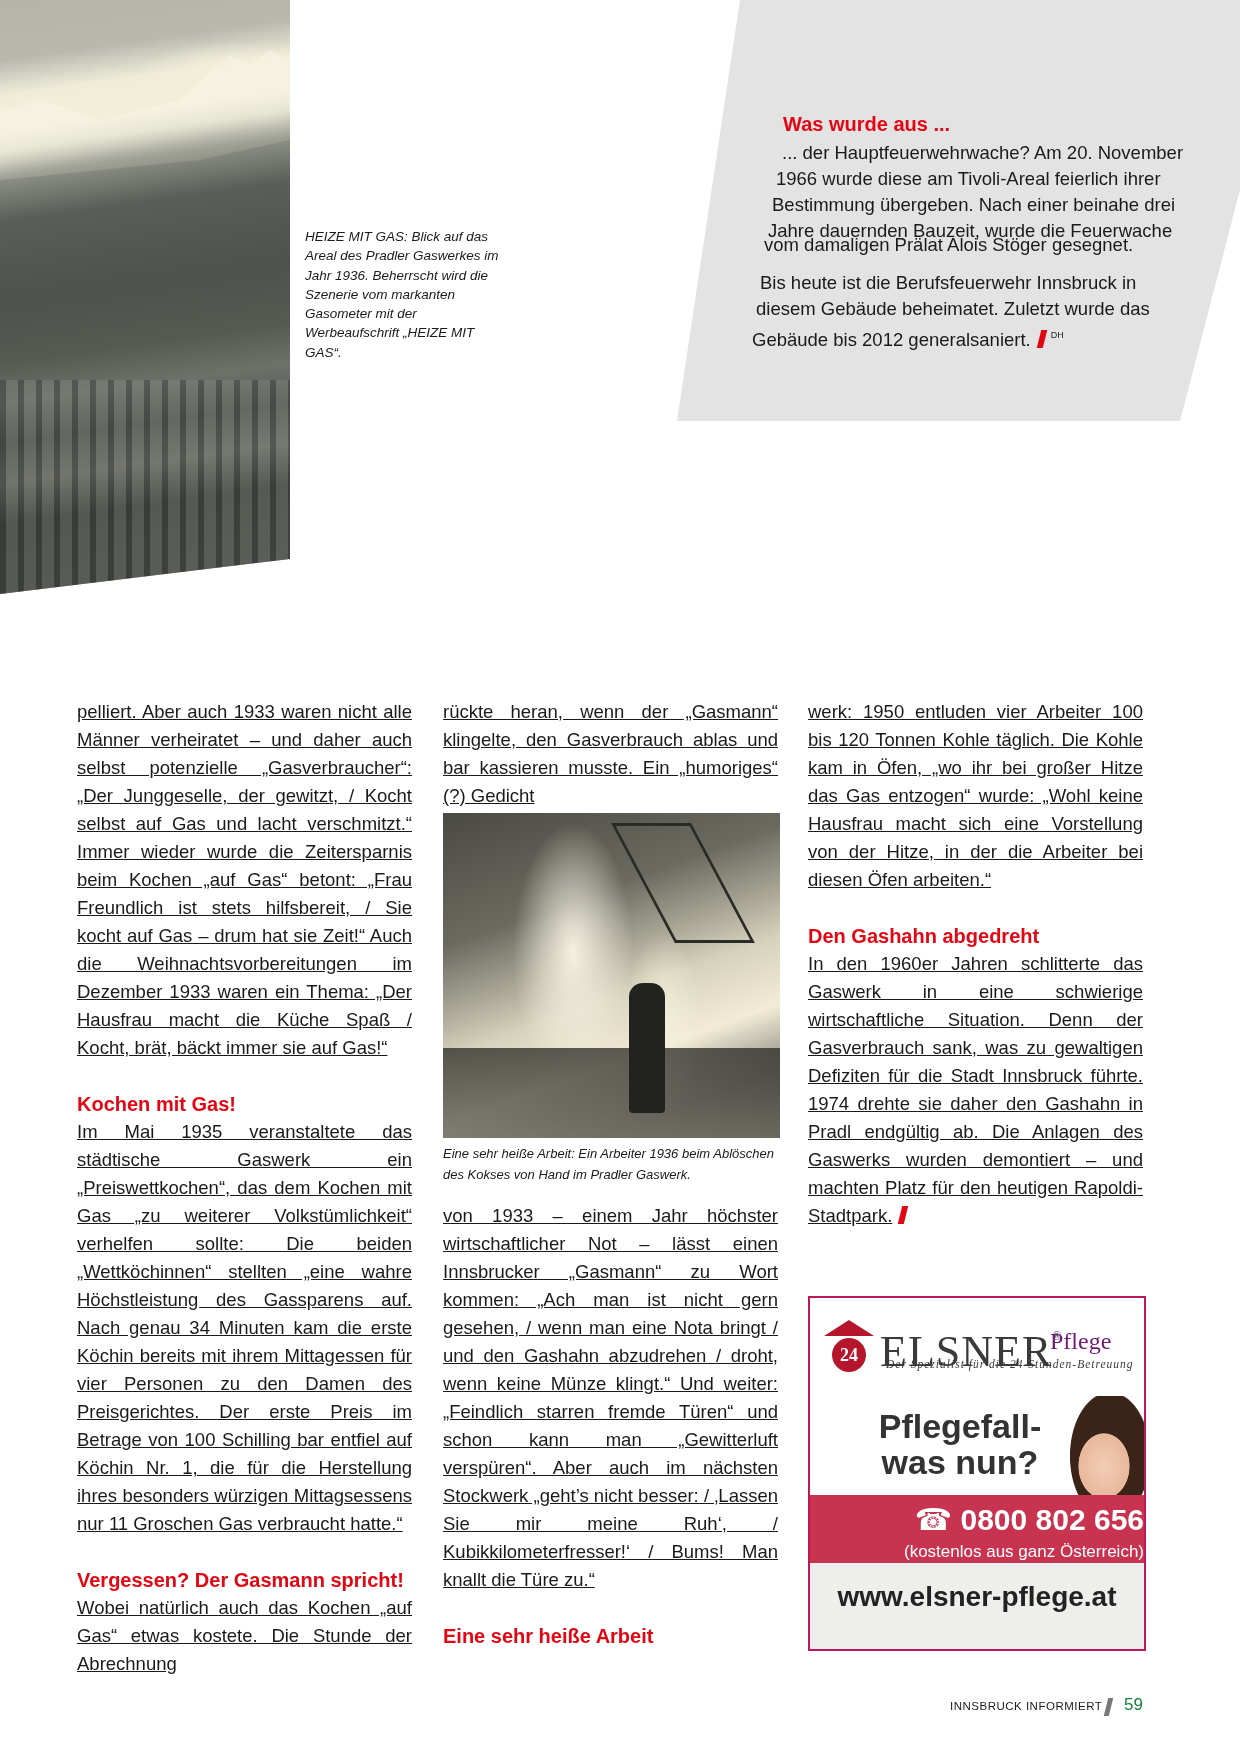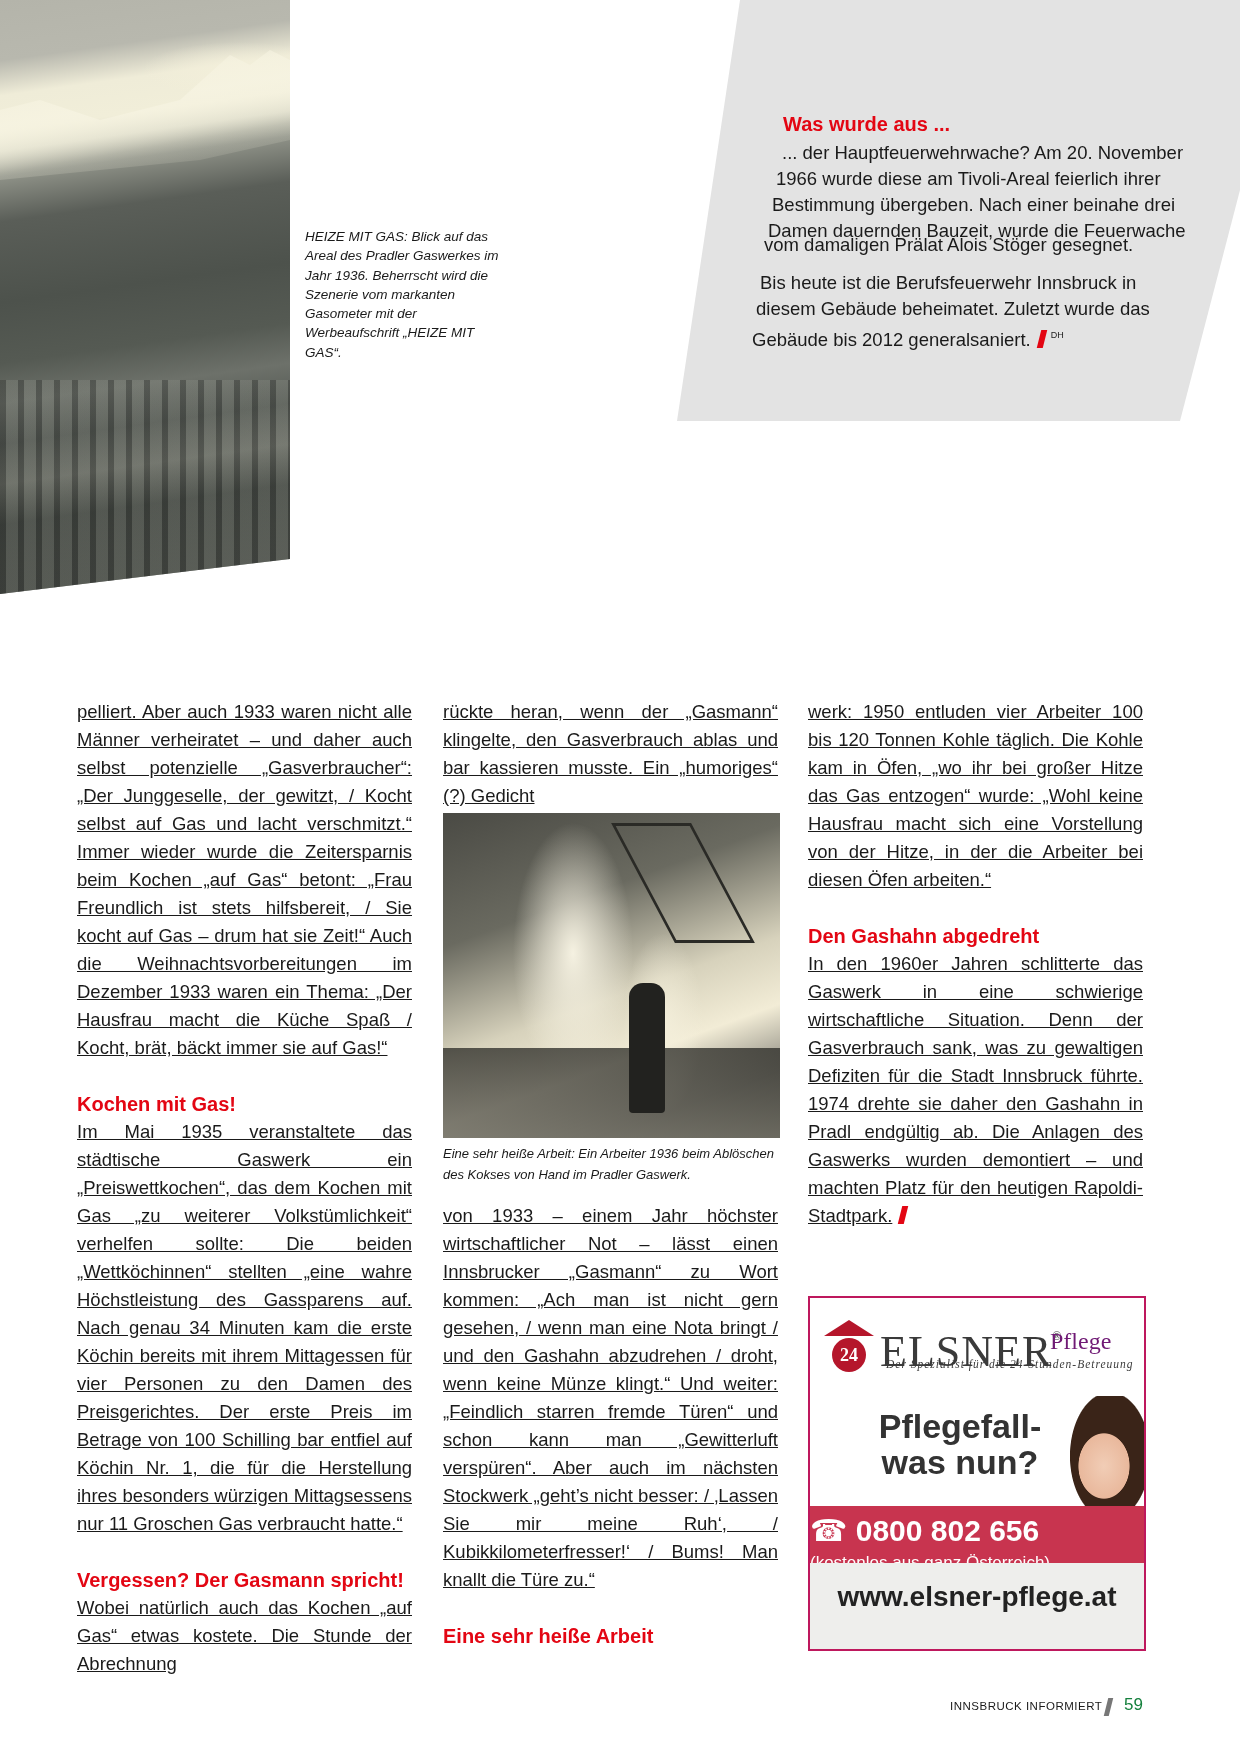--- a/index.html
+++ b/index.html
@@ -115,21 +115,21 @@
   .ad-headline {
     position: absolute; left: 55px; top: 110px; width: 190px; text-align: center;
     font-size: 34px; line-height: 36px; font-weight: bold; color: #333;
   }
   .ad-face {
     position: absolute; left: 250px; top: 98px; width: 85px; height: 190px;
     background: radial-gradient(ellipse 36px 46px at 44px 70px, #f1cdb6 0%, #e9b89c 70%, rgba(0,0,0,0) 72%),
                 radial-gradient(ellipse 44px 70px at 50px 60px, #3a2418 0%, #3a2418 90%, rgba(0,0,0,0) 92%);
   }
   .ad-phone-band {
-    position: absolute; left: 0; top: 208px; width: 100%; height: 72px; background: #c8344f; color: #fff; text-align: left;
+    position: absolute; left: 0; top: 197px; width: 100%; height: 72px; background: #c8344f; color: #fff; text-align: right;
   }
   .ad-phone { font-size: 30px; font-weight: bold; line-height: 42px; padding-top: 4px; }
   .ad-phone-note { font-size: 17px; line-height: 22px; }
   .ad-url-band {
     position: absolute; left: 0; top: 265px; width: 100%; height: 90px; background: #eeeeec;
   }
   .ad-url {
     position: absolute; left: 0; top: 18px; width: 100%; text-align: center;
     font-size: 28px; font-weight: bold; color: #222;
   }
@@ -151,21 +151,21 @@
   <div class="ridge"></div>
   <div class="town"></div>
 </div>
 <div class="caption-top">HEIZE MIT GAS: Blick auf das Areal des Pradler Gaswerkes im Jahr 1936. Beherrscht wird die Szenerie vom markanten Gasometer mit der Werbeaufschrift „HEIZE MIT GAS“.</div>
 
 <div class="info-box"></div>
 <div class="info-title">Was wurde aus ...</div>
 <div class="info-line" style="left:782px;top:140px;">... der Hauptfeuerwehrwache? Am 20. November</div>
 <div class="info-line" style="left:776px;top:166px;">1966 wurde diese am Tivoli-Areal feierlich ihrer</div>
 <div class="info-line" style="left:772px;top:192px;">Bestimmung übergeben. Nach einer beinahe drei</div>
-<div class="info-line" style="left:768px;top:218px;">Damen dauernden Bauzeit, wurde die Feuerwache</div>
+<div class="info-line" style="left:768px;top:218px;">Jahre dauernden Bauzeit, wurde die Feuerwache</div>
 <div class="info-line" style="left:764px;top:232px;">vom damaligen Prälat Alois Stöger gesegnet.</div>
 <div class="info-line" style="left:760px;top:270px;">Bis heute ist die Berufsfeuerwehr Innsbruck in</div>
 <div class="info-line" style="left:756px;top:296px;">diesem Gebäude beheimatet. Zuletzt wurde das</div>
 <div class="info-line" style="left:752px;top:322px;">
   <span>Gebäude bis 2012 generalsaniert.</span><span class="slash-mark"></span><span class="author-tag">DH</span>
 </div>
 
 <div class="col col1">
   <p>pelliert. Aber auch 1933 waren nicht alle Männer verheiratet – und daher auch selbst potenzielle „Gasverbraucher“: „Der Junggeselle, der gewitzt, / Kocht selbst auf Gas und lacht verschmitzt.“ Immer wieder wurde die Zeitersparnis beim Kochen „auf Gas“ betont: „Frau Freundlich ist stets hilfsbereit, / Sie kocht auf Gas – drum hat sie Zeit!“ Auch die Weihnachtsvorbereitungen im Dezember 1933 waren ein Thema: „Der Hausfrau macht die Küche Spaß / Kocht, brät, bäckt immer sie auf Gas!“</p>
   <div style="height:28px"></div>

